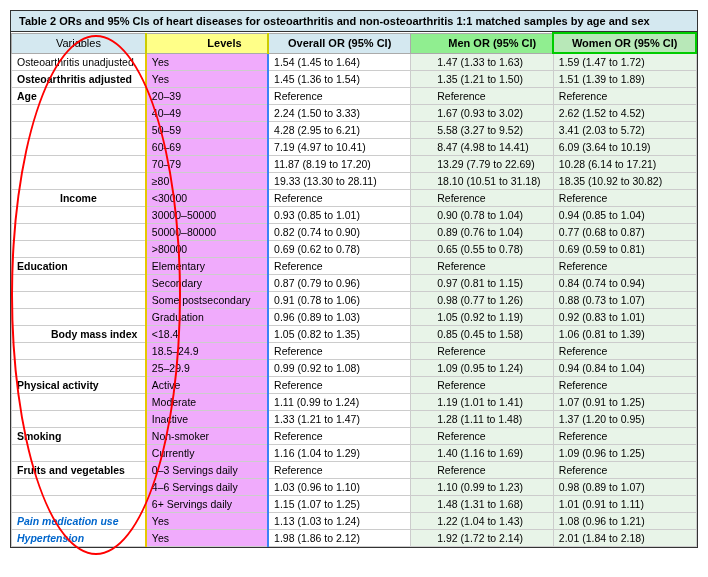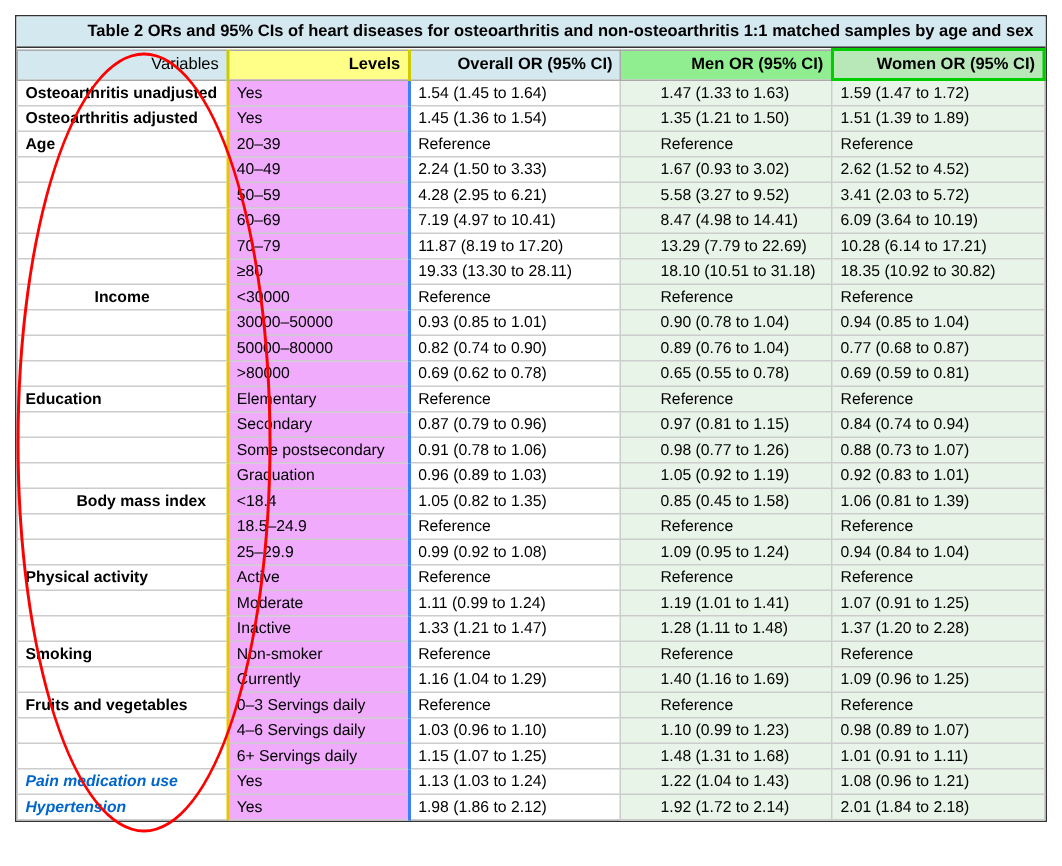--- a/index.html
+++ b/index.html
@@ -13,31 +13,30 @@
     .table-container {
       border: 1px solid #333;
       position: relative;
     }
     .table-title {
       background: #d4e8f0;
       padding: 4px 8px;
       font-size: 11px;
       font-weight: bold;
       border-bottom: 1px solid #333;
-      text-align: right;
     }
     table {
       width: 100%;
       border-collapse: collapse;
     }
     th {
       background: #d4e8f0;
       border: 1px solid #aaa;
       padding: 3px 5px;
-      text-align: right;
+      text-align: center;
       font-size: 11px;
     }
     td {
       border: 1px solid #ccc;
       padding: 2px 5px;
       font-size: 10.5px;
       vertical-align: top;
       white-space: nowrap;
     }
     .var-col { width: 130px; font-weight: normal; }
@@ -82,21 +81,21 @@
       <tr>
         <th class="var-col">Variables</th>
         <th class="level-col yellow-col-header">Levels</th>
         <th class="overall-col">Overall OR (95% CI)</th>
         <th class="men-col header-men">Men OR (95% CI)</th>
         <th class="women-col women-header-box">Women OR (95% CI)</th>
       </tr>
     </thead>
     <tbody id="table-body">
     <tr>
-          <td class="var-col" style="font-weight: bold; margin-left: 14px;">Osteoarthritis unadjusted</td>
+          <td class="var-col" style="font-weight: normal; margin-left: 14px;">Osteoarthritis unadjusted</td>
           <td class="level-col">Yes</td>
           <td class="overall-col">1.54 (1.45 to 1.64)</td>
           <td class="men-col">1.47 (1.33 to 1.63)</td>
           <td class="women-col">1.59 (1.47 to 1.72)</td>
         </tr>
         <tr>
           <td class="var-col" style="font-weight: bold;">Osteoarthritis adjusted</td>
           <td class="level-col">Yes</td>
           <td class="overall-col">1.45 (1.36 to 1.54)</td>
           <td class="men-col">1.35 (1.21 to 1.50)</td>
@@ -233,21 +232,21 @@
           <td class="level-col">Moderate</td>
           <td class="overall-col">1.11 (0.99 to 1.24)</td>
           <td class="men-col">1.19 (1.01 to 1.41)</td>
           <td class="women-col">1.07 (0.91 to 1.25)</td>
         </tr>
         <tr>
           <td class="var-col"></td>
           <td class="level-col">Inactive</td>
           <td class="overall-col">1.33 (1.21 to 1.47)</td>
           <td class="men-col">1.28 (1.11 to 1.48)</td>
-          <td class="women-col">1.37 (1.20 to 2.28)</td>
+          <td class="women-col">1.37 (1.20 to 0.95)</td>
         </tr>
         <tr>
           <td class="var-col" style="font-weight: bold;">Smoking</td>
           <td class="level-col">Non-smoker</td>
           <td class="overall-col">Reference</td>
           <td class="men-col">Reference</td>
           <td class="women-col">Reference</td>
         </tr>
         <tr>
           <td class="var-col"></td>

